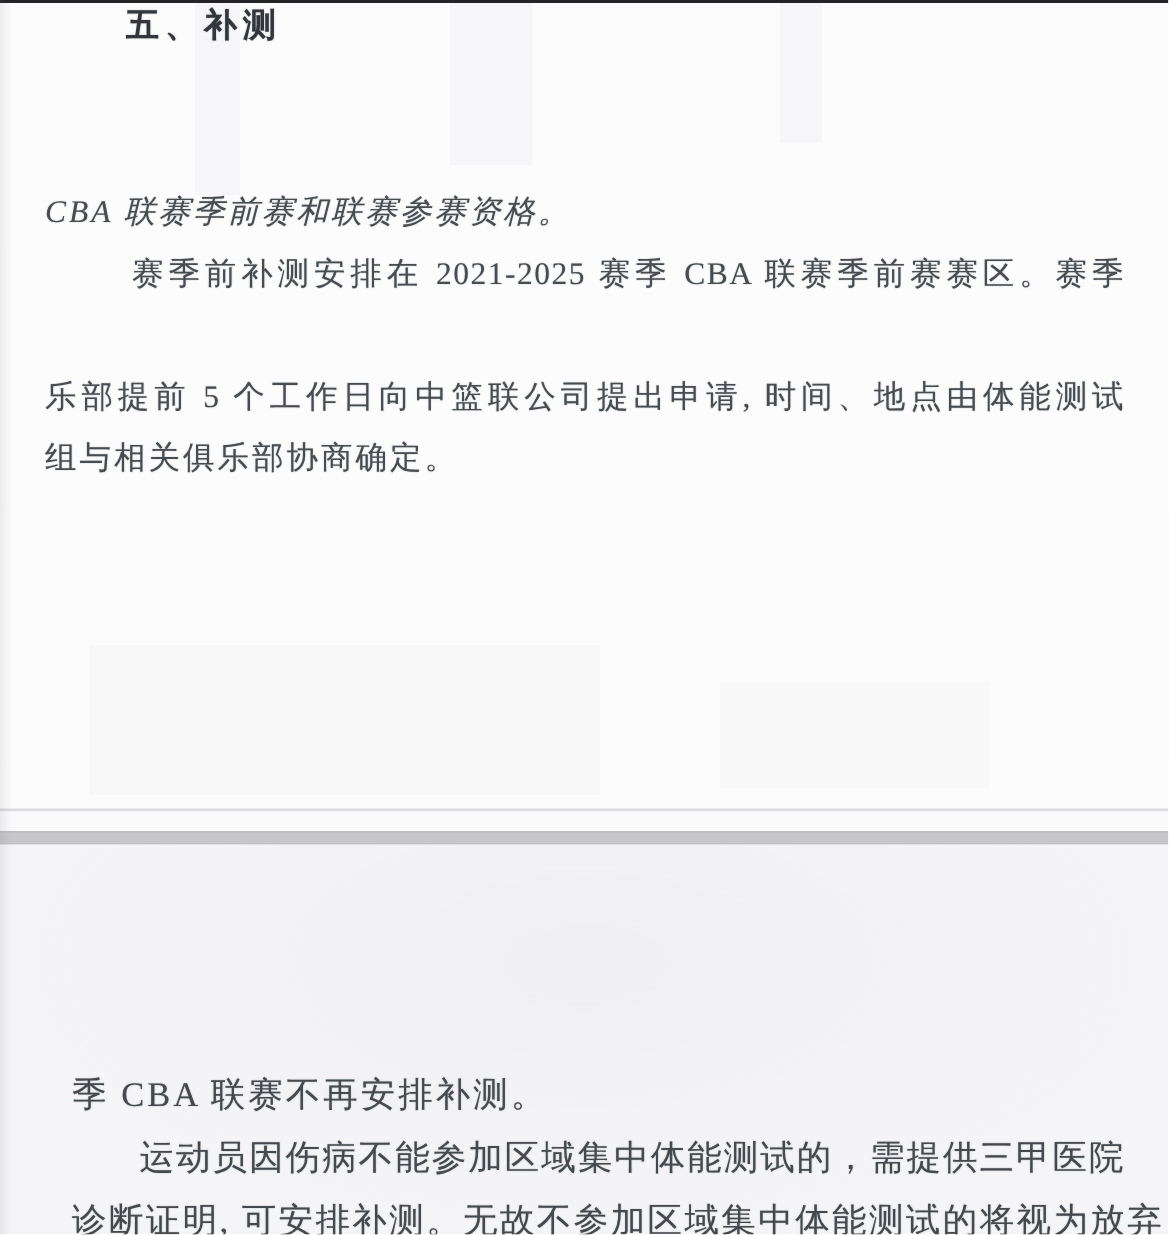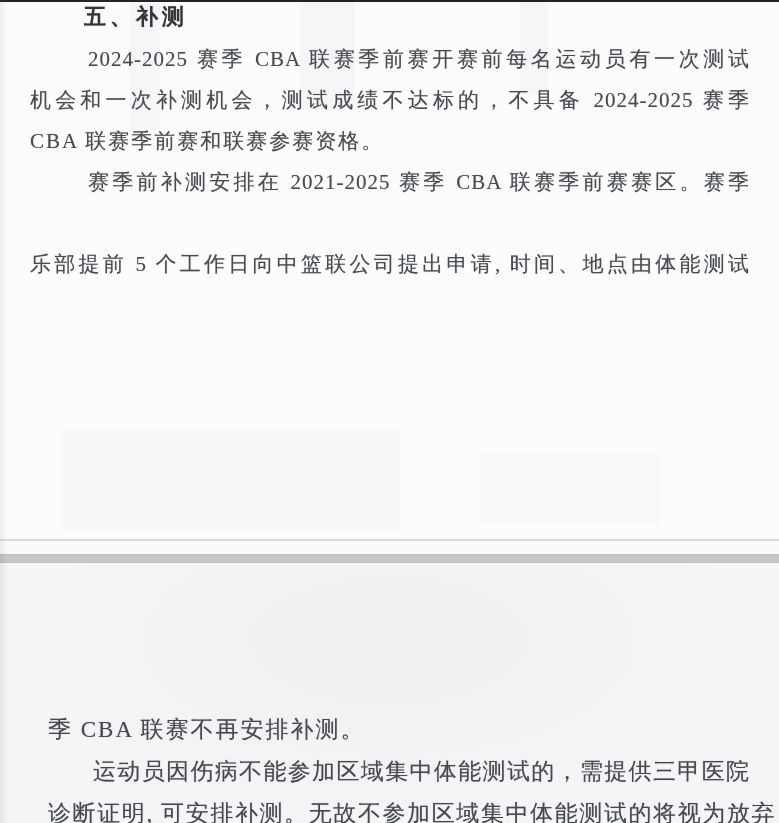--- a/index.html
+++ b/index.html
@@ -49,21 +49,21 @@
   }
   .tline.justify {
     white-space: normal;
     text-align: justify;
     text-align-last: justify;
     letter-spacing: 1px;
   }
   .tline.indent { padding-left: 58px; }
   .t1 { top: 46px; }
   .t2 { top: 87px; }
-  .t3 { top: 128px; }
+  .t3 { top: 128px; font-style: italic; }
   .t4 { top: 169px; }
   .t5 { top: 210px; }
   .t6 { top: 251px; }
   .t7 { top: 292px; }
   .t8 { top: 333px; letter-spacing: 2.4px; }
 
   
   .divider-line {
     position: absolute;
     top: 539px; left: 0;
@@ -146,25 +146,24 @@
 
   <div class="page-top">
     <div class="streak s1"></div>
     <div class="streak s2"></div>
     <div class="streak s3"></div>
     <div class="streak s4"></div>
     <div class="streak s5"></div>
 
     <div class="heading">五、补测</div>
 
-    <div class="tline t1 indent justify">2024-2025 赛季 CBA 联赛季前赛开赛前每名运动员有一次测试</div>
-    <div class="tline t2 justify">机会和一次补测机会，测试成绩不达标的，不具备 2024-2025 赛季</div>
     <div class="tline t3">CBA 联赛季前赛和联赛参赛资格。</div>
     <div class="tline t4 indent justify">赛季前补测安排在 2021-2025 赛季 CBA 联赛季前赛赛区。赛季</div>
     <div class="tline t6 justify">乐部提前 5 个工作日向中篮联公司提出申请, 时间、地点由体能测试</div>
+    <div class="tline t7">组与相关俱乐部协商确定。</div>
   </div>
 
   <div class="divider-line"></div>
   <div class="gap-white"></div>
   <div class="gap-gray"></div>
 
   <div class="page-bottom">
     <div class="bline b1">季 CBA 联赛不再安排补测。</div>
     <div class="bline b2 indent justify">运动员因伤病不能参加区域集中体能测试的，需提供三甲医院</div>
     <div class="bline b3">诊断证明, 可安排补测。无故不参加区域集中体能测试的将视为放弃</div>

